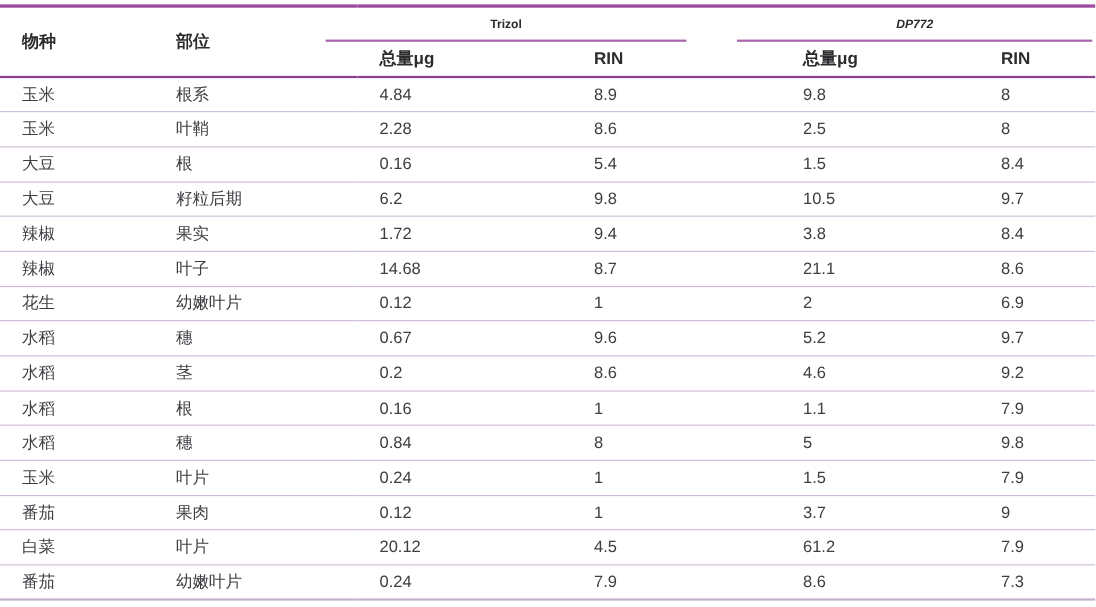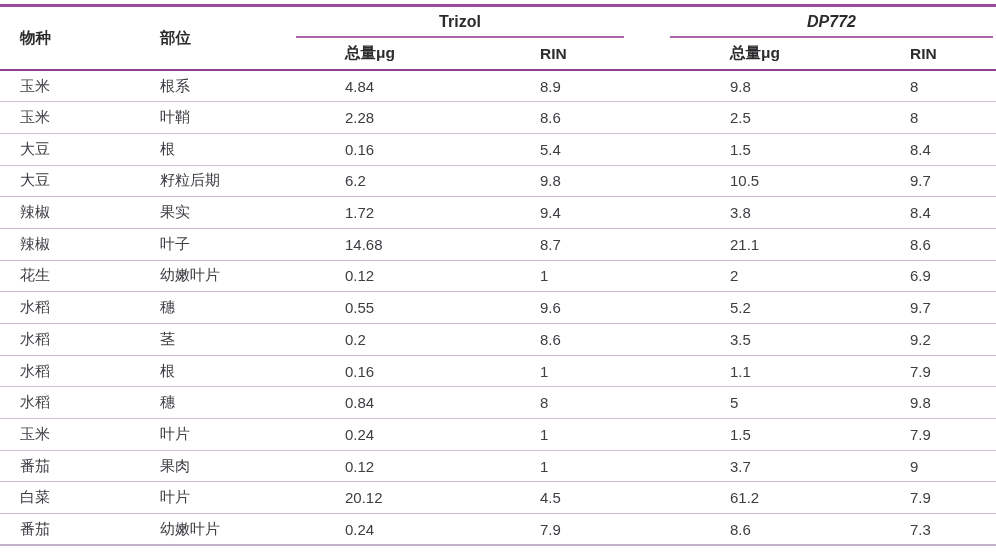--- a/index.html
+++ b/index.html
@@ -44,21 +44,21 @@
     vertical-align: bottom;
   }
   .group-line {
     height: 29px;
     display: flex;
     align-items: center;
     justify-content: center;
     border-bottom: 2px solid #a765ab;
     font-weight: bold;
     color: #2d2b2e;
-    font-size: 16px;
+    font-size: 11px;
   }
   .group-line.trizol { margin-left: -29px; margin-right: 86px; }
   .group-line.dp772  { margin-left: -40px; margin-right: 3px; font-style: italic; }
   tbody tr { height: 31.7px; }
   tbody td {
     font-size: 15px;
     color: #3f3c42;
     border-bottom: 1.5px solid #cdbad5;
     vertical-align: middle;
   }
@@ -150,31 +150,31 @@
           <td>花生</td>
           <td>幼嫩叶片</td>
           <td>0.12</td>
           <td>1</td>
           <td>2</td>
           <td>6.9</td>
         </tr>
         <tr>
           <td>水稻</td>
           <td>穗</td>
-          <td>0.55</td>
+          <td>0.67</td>
           <td>9.6</td>
           <td>5.2</td>
           <td>9.7</td>
         </tr>
         <tr>
           <td>水稻</td>
           <td>茎</td>
           <td>0.2</td>
           <td>8.6</td>
-          <td>3.5</td>
+          <td>4.6</td>
           <td>9.2</td>
         </tr>
         <tr>
           <td>水稻</td>
           <td>根</td>
           <td>0.16</td>
           <td>1</td>
           <td>1.1</td>
           <td>7.9</td>
         </tr>

